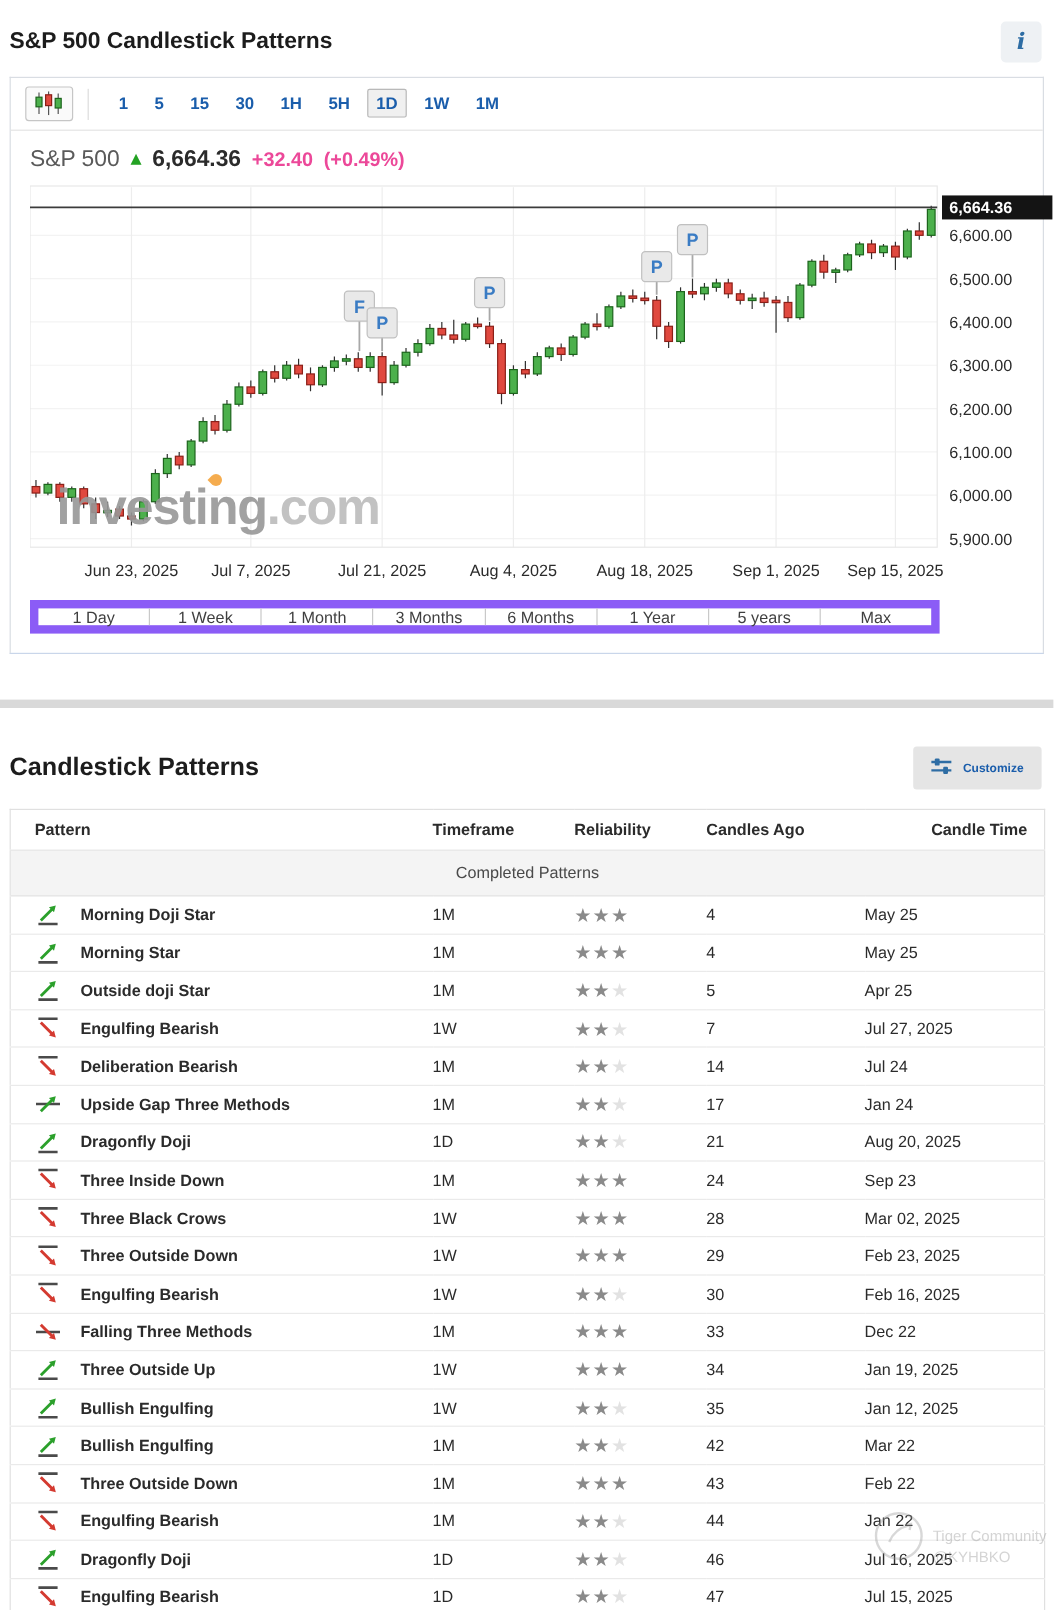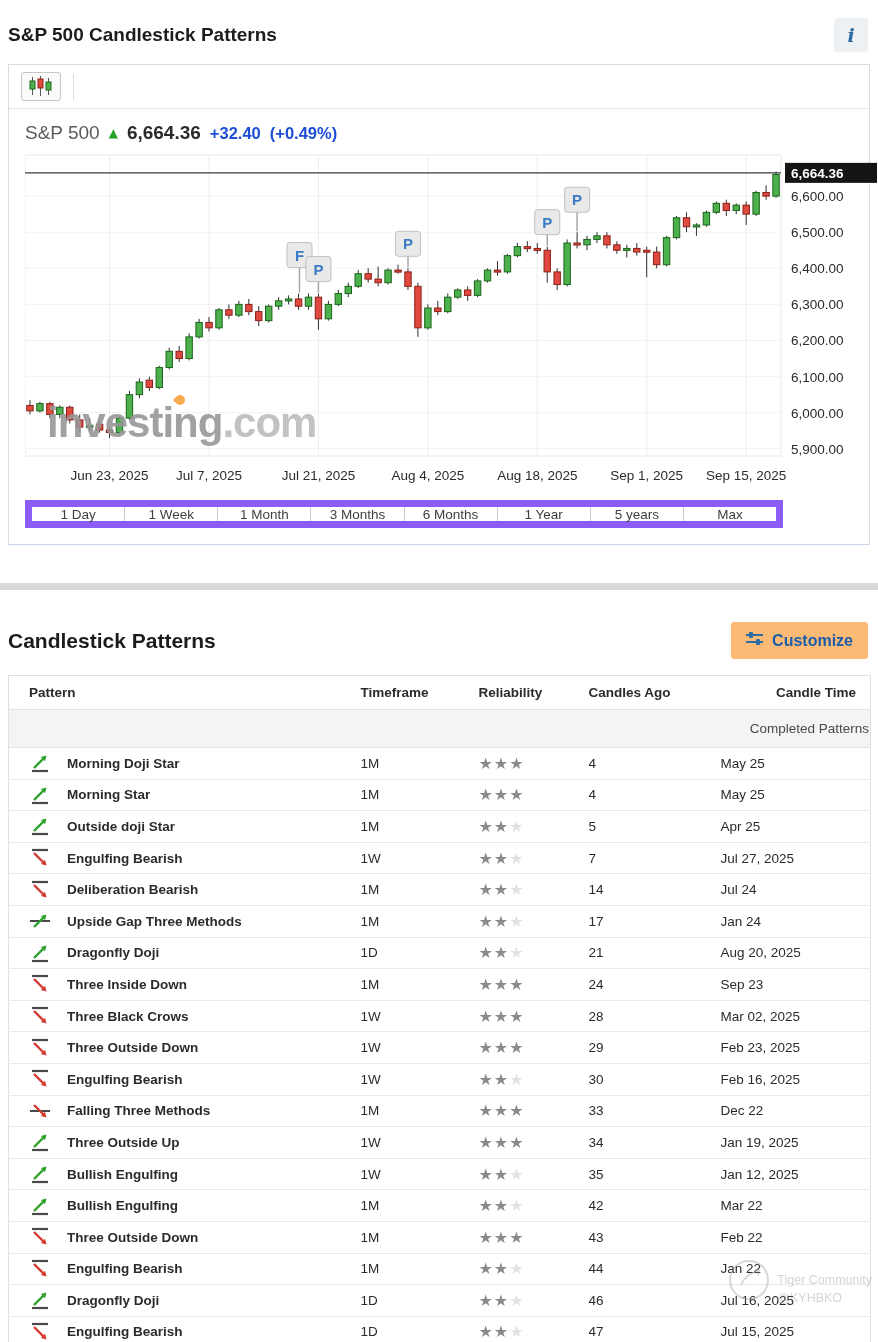--- a/index.html
+++ b/index.html
@@ -18,46 +18,46 @@
   .chart-card { margin:0 8px; border:1px solid #d9dde3; border-bottom-color:#c9d6ea; background:#fff; }
   .chart-toolbar { display:flex; align-items:center; padding:7px 12px; border-bottom:1px solid #e4e4e4; }
   .candle-type-btn { border:1px solid #c6c6c6; background:#fafafa; border-radius:3px; padding:3px 6px 1px; cursor:pointer; }
   .vsep { width:1px; height:26px; background:#dcdcdc; margin:0 14px 0 12px; }
   .tf { color:#1a5dab; font-weight:bold; font-size:14px; padding:3px 7px; margin:0 3px; cursor:pointer; border:1px solid transparent; }
   .tf.selected { border:1px solid #b9b9b9; background:#f0f0f0; border-radius:2px; }
   .quote-row { display:flex; align-items:baseline; gap:9px; padding:13px 16px 2px; }
   .quote-name { font-size:19px; color:#5a5a5a; }
   .quote-arrow { color:#23a223; font-size:12px; font-family:"DejaVu Sans", sans-serif; position:relative; top:-2px; }
   .quote-price { font-size:19px; font-weight:bold; color:#2b2b2b; }
-  .quote-change, .quote-change-pct { font-size:16.5px; font-weight:bold; color:#1d4ed8; }
+  .quote-change, .quote-change-pct { font-size:16.5px; font-weight:bold; color:#ec4899; }
   .chart-area { position:relative; margin:8px 0 0 16px; width:854px; height:332px; }
   .chart-area svg { display:block; }
   .inv-watermark { position:absolute; left:22px; bottom:42px; font-size:42px; font-weight:bold; letter-spacing:-1px;
     color:#979797; opacity:.9; pointer-events:none; line-height:1; }
   .inv-watermark .dotcom { color:#bcbcbc; font-weight:bold; }
   .inv-watermark .accent { position:absolute; left:128px; top:-7px; width:10px; height:10px; border-radius:50% 50% 50% 0;
     background:#f4a43c; transform:rotate(45deg); }
   .range-bar { display:flex; margin:14px 16px 16px; border:7px solid #8b5cf6; height:28px; width:758px; background:#fff; }
   .range-item { flex:1; display:flex; align-items:center; justify-content:center; font-size:13.5px; color:#3f3f3f;
     border-right:1px solid #c9c9c9; cursor:pointer; }
   .range-item:last-child { border-right:none; }
   
   .section-divider { height:7px; background:#d9d9d9; margin-top:38px; }
   
   .patterns-header { display:flex; justify-content:space-between; align-items:center; padding:32px 10px 16px 8px; }
   .patterns-title { font-size:21px; font-weight:bold; color:#1c1c1c; margin:0; }
-  .customize-btn { display:flex; align-items:center; gap:9px; background:#fdba74; border:none; padding:9px 15px;
-    border-radius:3px; color:#1a5dab; font-weight:bold; font-size:16px; cursor:pointer; font-family:inherit;justify-content:center; }
+  .customize-btn { display:flex; align-items:center; gap:9px; background:#e5e5e5; border:none; padding:9px 15px;
+    border-radius:3px; color:#1a5dab; font-weight:bold; font-size:10px; cursor:pointer; font-family:inherit;justify-content:center; }
   table.patterns { width:862px; margin:0 8px; border-collapse:collapse; border:1px solid #e0e0e0; table-layout:fixed; }
   table.patterns col.c1{width:352px} table.patterns col.c2{width:118px} table.patterns col.c3{width:110px}
   table.patterns col.c4{width:132px} table.patterns col.c5{width:150px}
   table.patterns th { text-align:left; font-size:13.5px; color:#2b2b2b; font-weight:bold; height:34px; padding:0; }
   table.patterns th.first { padding-left:20px; }
   table.patterns th.last { text-align:right; padding-right:14px; }
-  tr.group-row td { background:#f4f4f4; text-align:right; color:#4a4a4a; font-size:13.5px; height:38px;
+  tr.group-row td { background:#f4f4f4; text-align:center; color:#4a4a4a; font-size:13.5px; height:38px;
     border-top:1px solid #e4e4e4; border-bottom:1px solid #e4e4e4; }
   tr.data-row { border-top:1px solid #eaeaea; }
   tr.data-row td { height:31.6px; font-size:13.5px; color:#2b2b2b; padding:0; vertical-align:middle; }
   .pattern-cell { display:flex; align-items:center; gap:16px; padding-left:20px; }
   .pattern-cell .picon { width:22px; height:22px; display:inline-flex; }
   .pattern-name { font-weight:bold; }
   td.time-cell { text-align:left; padding-right:14px; }
   .star { font-family:"DejaVu Sans", sans-serif; font-size:16px; letter-spacing:1px; }
   .star.f { color:#8a8a8a; } .star.e { color:#e2e2e2; }
   
@@ -82,20 +82,21 @@
           <line x1="4.5" y1="1" x2="4.5" y2="19" stroke="#555" stroke-width="1"></line>
           <rect x="2" y="5" width="5" height="8" fill="#4cb04c" stroke="#1c641c"></rect>
           <line x1="12.5" y1="0" x2="12.5" y2="20" stroke="#555" stroke-width="1"></line>
           <rect x="10" y="3" width="5" height="9" fill="#e0493f" stroke="#8c1f18"></rect>
           <line x1="20.5" y1="2" x2="20.5" y2="19" stroke="#555" stroke-width="1"></line>
           <rect x="18" y="6" width="5" height="8" fill="#4cb04c" stroke="#1c641c"></rect>
         </svg>
       </span>
     </button>
     <div class="vsep"></div>
+    <div id="timeframes"><span class="tf">1</span><span class="tf">5</span><span class="tf">15</span><span class="tf">30</span><span class="tf">1H</span><span class="tf">5H</span><span class="tf selected">1D</span><span class="tf">1W</span><span class="tf">1M</span></div>
   </div>
 
   <div class="quote-row">
     <span class="quote-name">S&amp;P 500</span>
     <span class="quote-arrow">▲</span>
     <span class="quote-price">6,664.36</span>
     <span class="quote-change">+32.40</span>
     <span class="quote-change-pct">(+0.49%)</span>
   </div>
 

